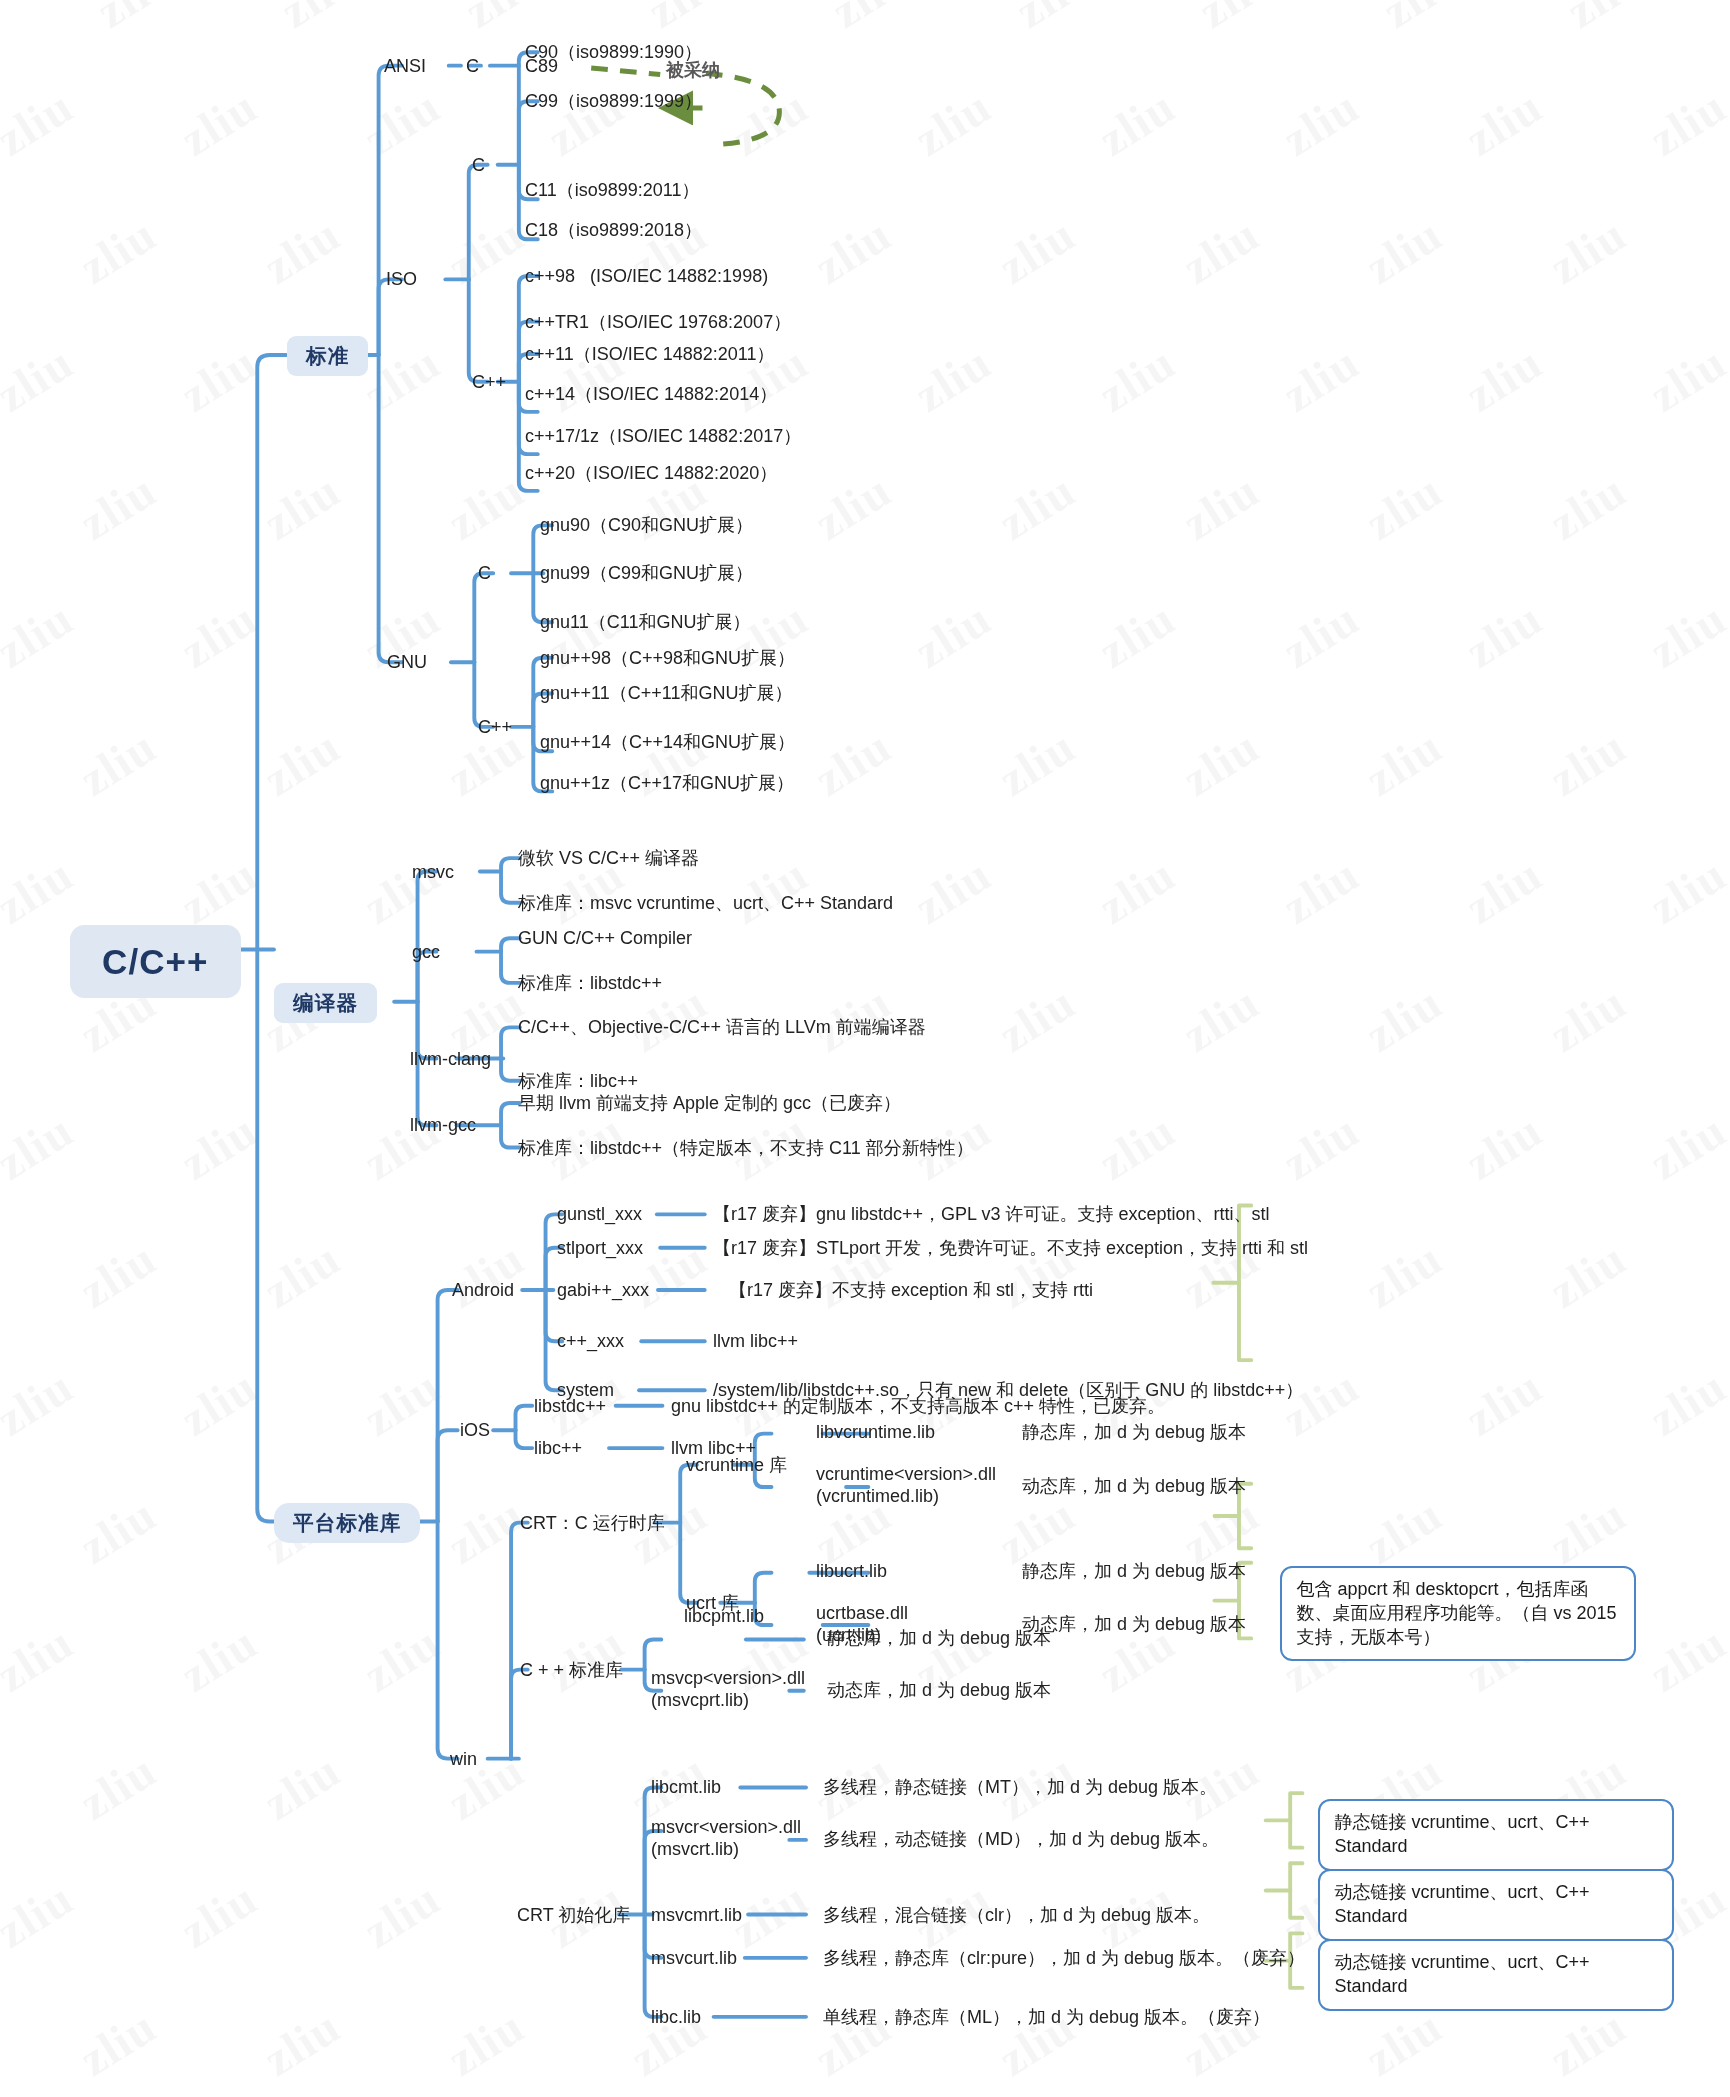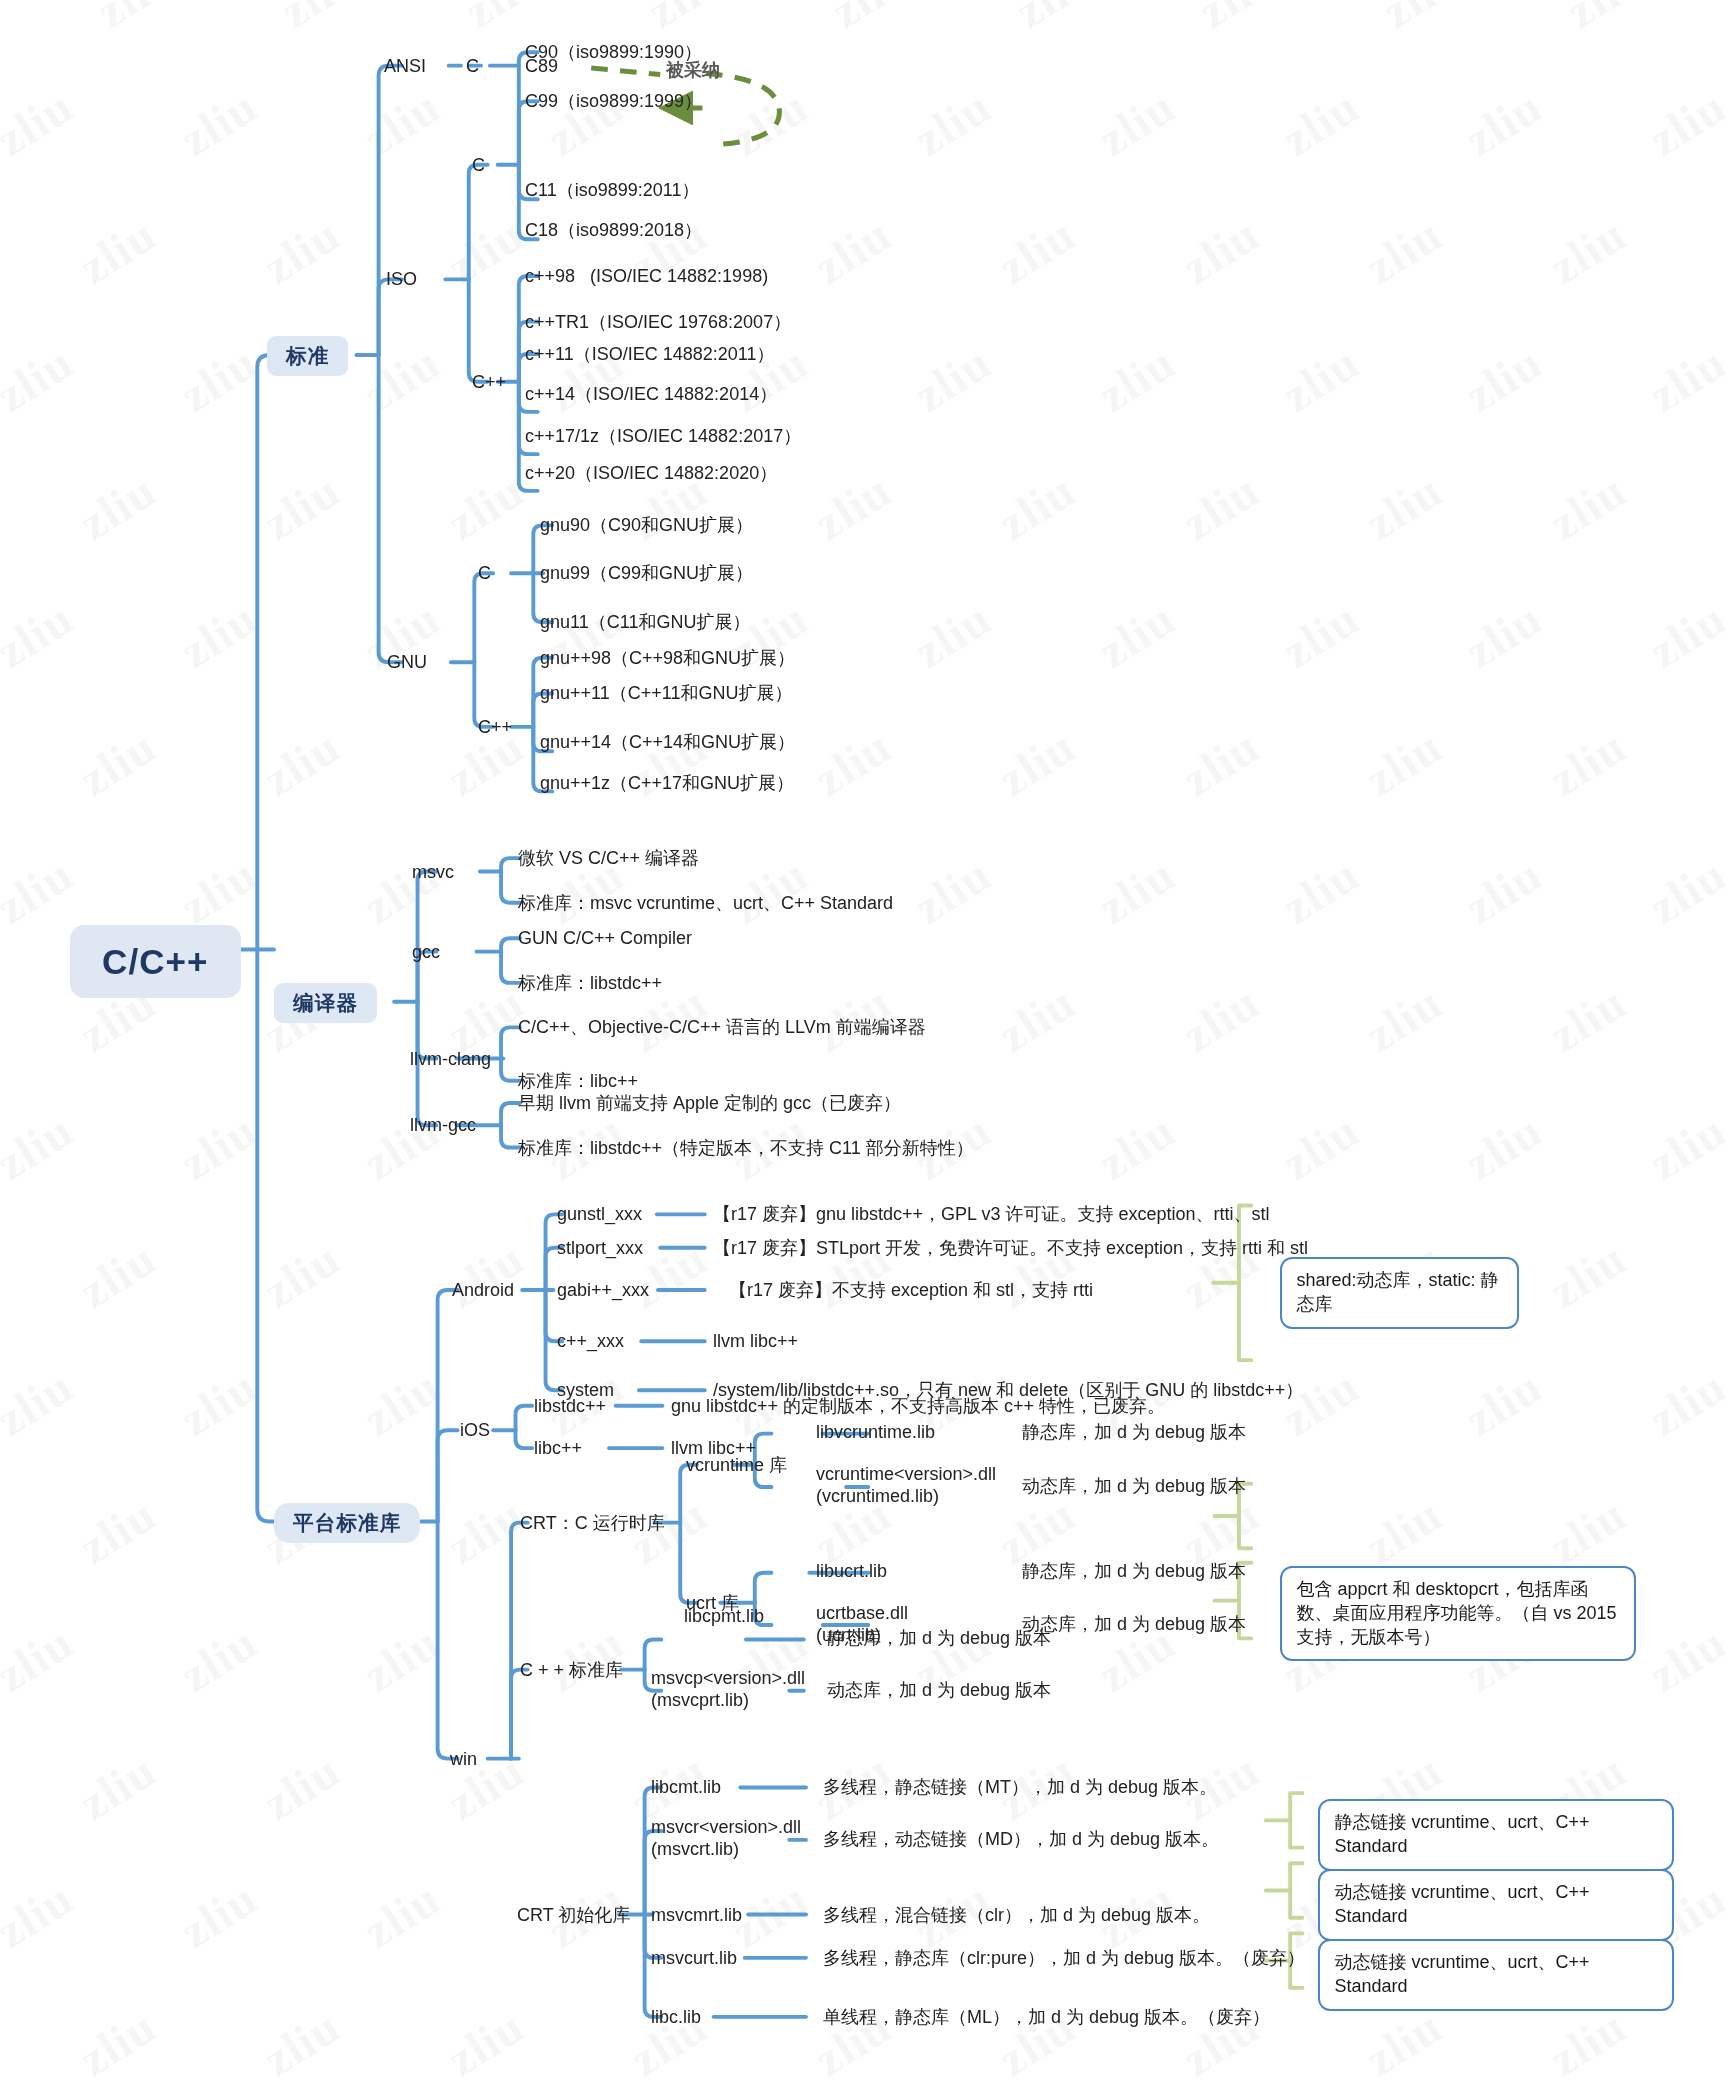--- a/index.html
+++ b/index.html
@@ -370,21 +370,21 @@
     <path d="M1062,122 L1186,134"></path>
     <path d="M1268,132 q128,10 132,66 q4,56 -118,62"></path>
   </g>
   <path d="M1262,194 q-40,0 -62,0" fill="none" stroke="#6b8e3e" stroke-width="9" stroke-dasharray="30 22" marker-end="url(#grnarrow)"></path>
 </svg>
 
 <div id="nodes">
 
   <div class="node root" style="left:70px;top:925px;">C/C++</div>
 
-  <div class="node lvl1" style="left:267px;top:336px;text-align:right;">标准</div>
+  <div class="node lvl1" style="left:287px;top:336px;text-align:right;">标准</div>
   <div class="node lvl1" style="left:274px;top:983px;">编译器</div>
   <div class="node lvl1" style="left:274px;top:1503px;border-radius:15px;">平台标准库</div>
 
   <div class="node lvl2" style="left:384px;top:55px;">ANSI</div>
   <div class="node lvl2" style="left:466px;top:55px;">C</div>
   <div class="node leaf" style="left:525px;top:55px;">C89</div>
   <div class="node leaf" style="left:666px;top:59px;font-weight:700;color:#595959;">被采纳</div>
 
   <div class="node lvl2" style="left:386px;top:268px;">ISO</div>
   <div class="node lvl2" style="left:472px;top:154px;">C</div>
@@ -440,21 +440,20 @@
 
   <div class="node leaf" style="left:557px;top:1279px;">gabi++_xxx</div>
   <div class="node leaf" style="left:713px;top:1279px;margin-left:16px;">【r17 废弃】不支持 exception 和 stl，支持 rtti</div>
 
   <div class="node leaf" style="left:557px;top:1330px;">c++_xxx</div>
   <div class="node leaf" style="left:713px;top:1330px;">llvm libc++</div>
 
   <div class="node leaf" style="left:557px;top:1379px;">system</div>
   <div class="node leaf" style="left:713px;top:1379px;">/system/lib/libstdc++.so，只有 new 和 delete（区别于 GNU 的 libstdc++）</div>
 
-  <div class="callout" style="left:1280px;top:1257px;width:239px;">shared:动态库，static: 静态库</div>
 
   <div class="node lvl2" style="left:460px;top:1419px;">iOS</div>
   <div class="node leaf" style="left:534px;top:1395px;">libstdc++</div>
   <div class="node leaf" style="left:671px;top:1395px;">gnu libstdc++ 的定制版本，不支持高版本 c++ 特性，已废弃。</div>
   <div class="node leaf" style="left:534px;top:1437px;">libc++</div>
   <div class="node leaf" style="left:671px;top:1437px;">llvm libc++</div>
 
   <div class="node lvl2" style="left:450px;top:1748px;">win</div>
 
   <div class="node lvl3" style="left:520px;top:1512px;">CRT：C 运行时库</div>

